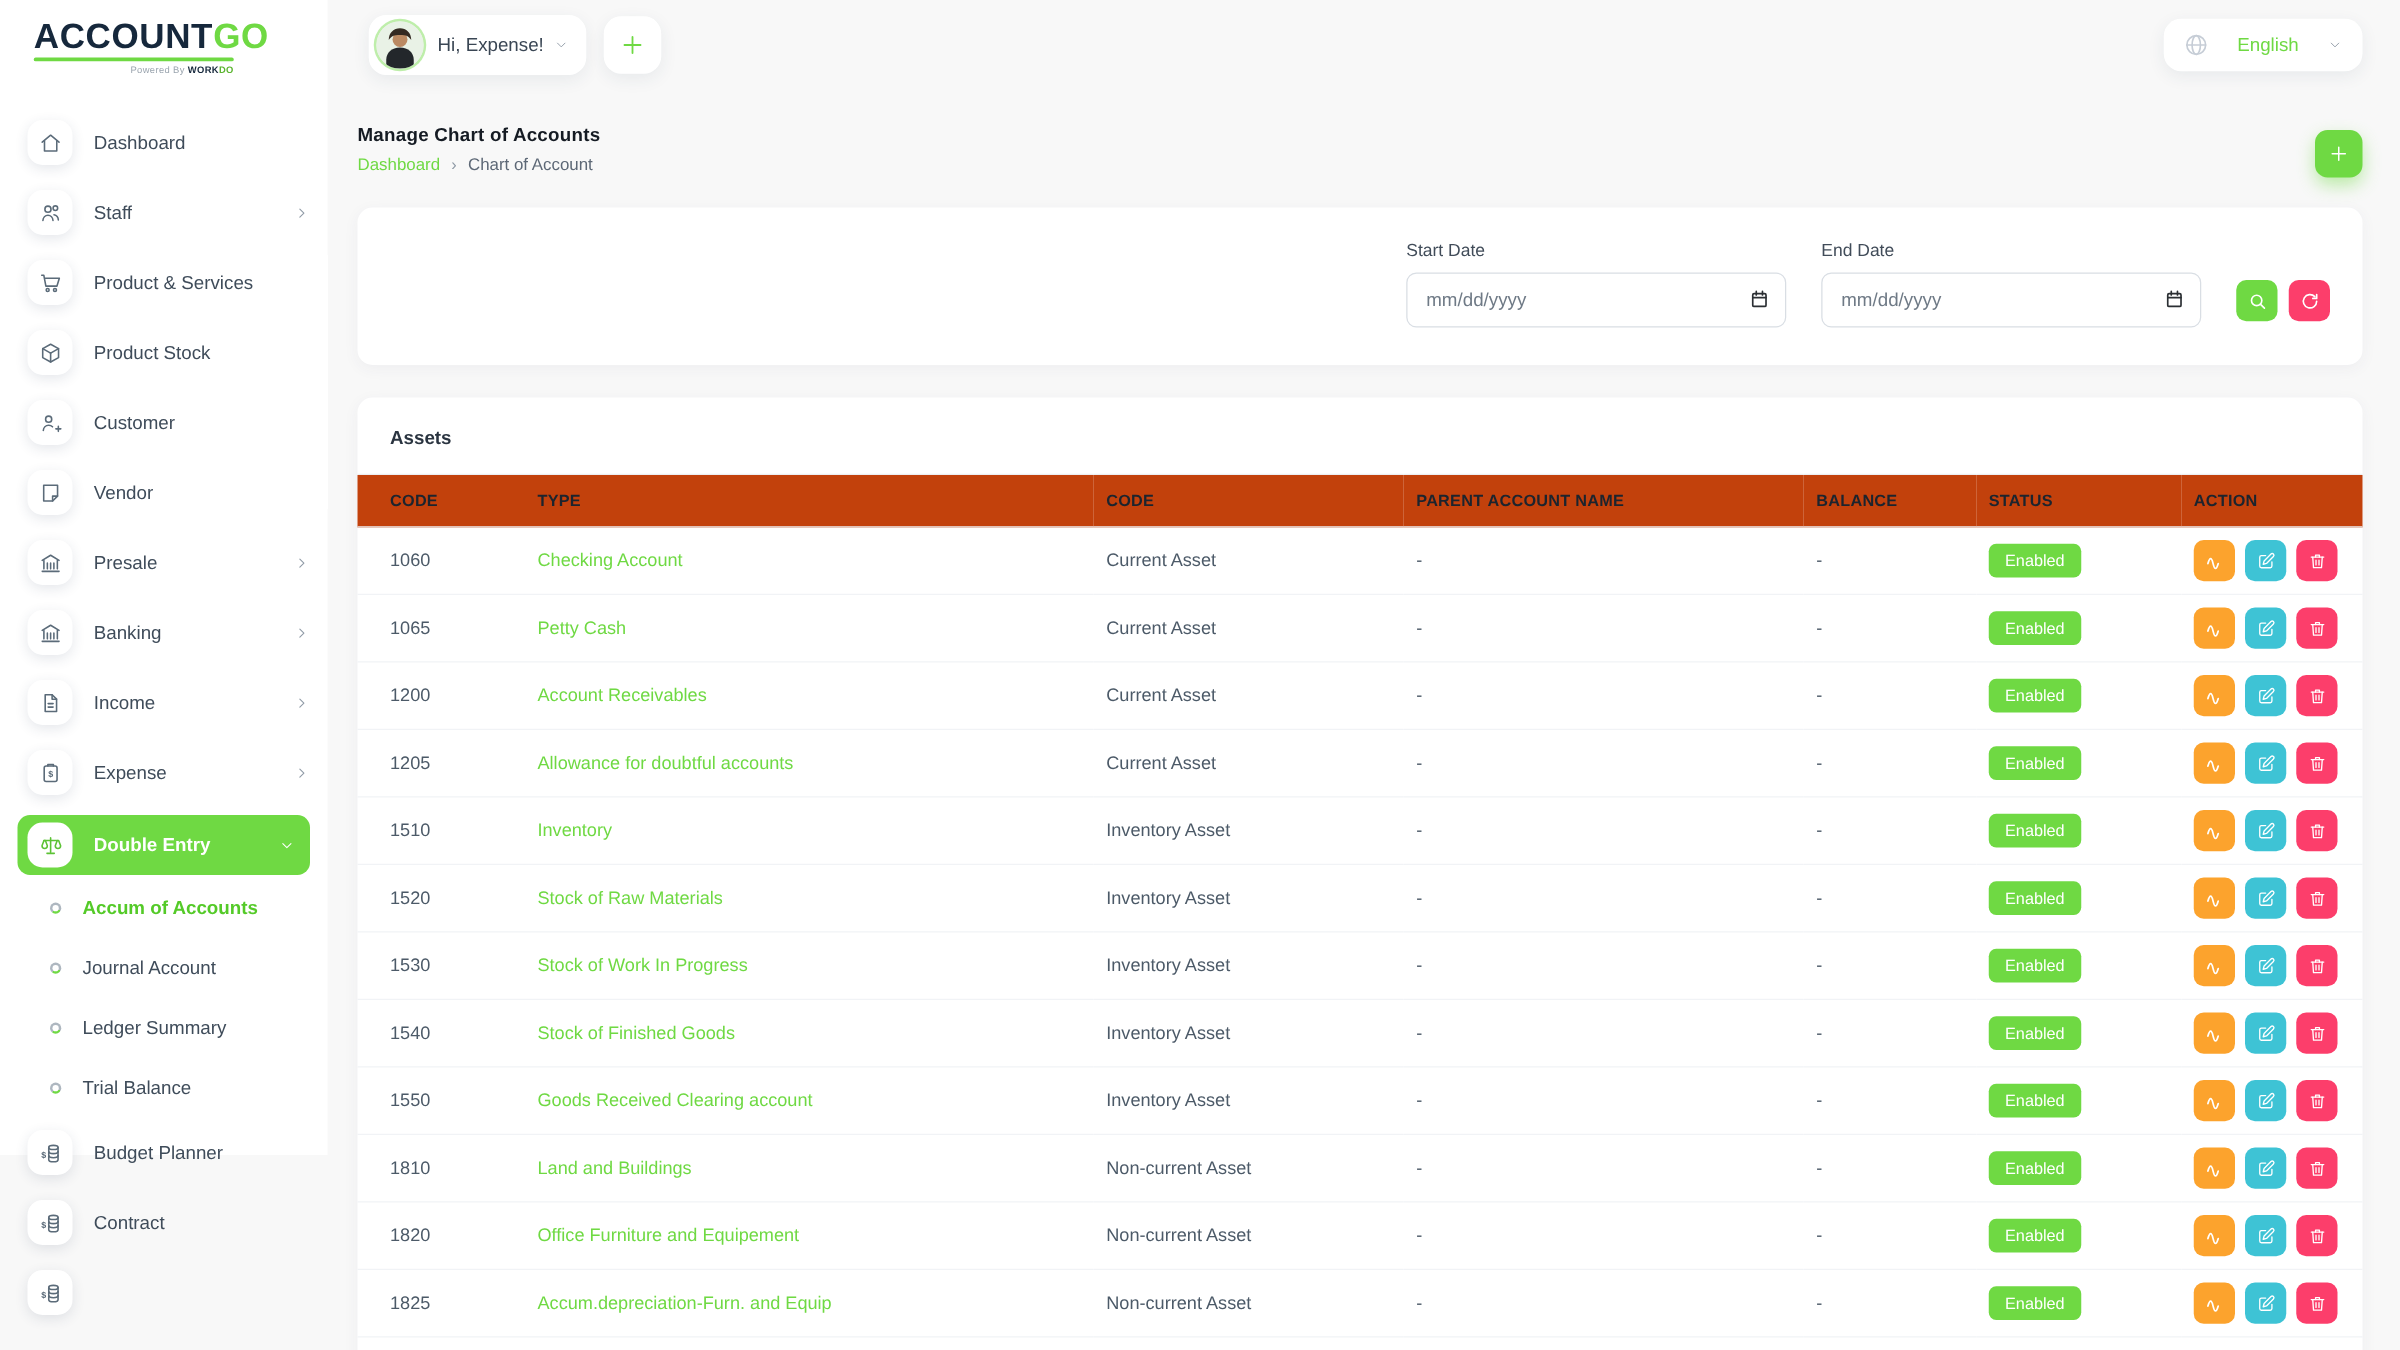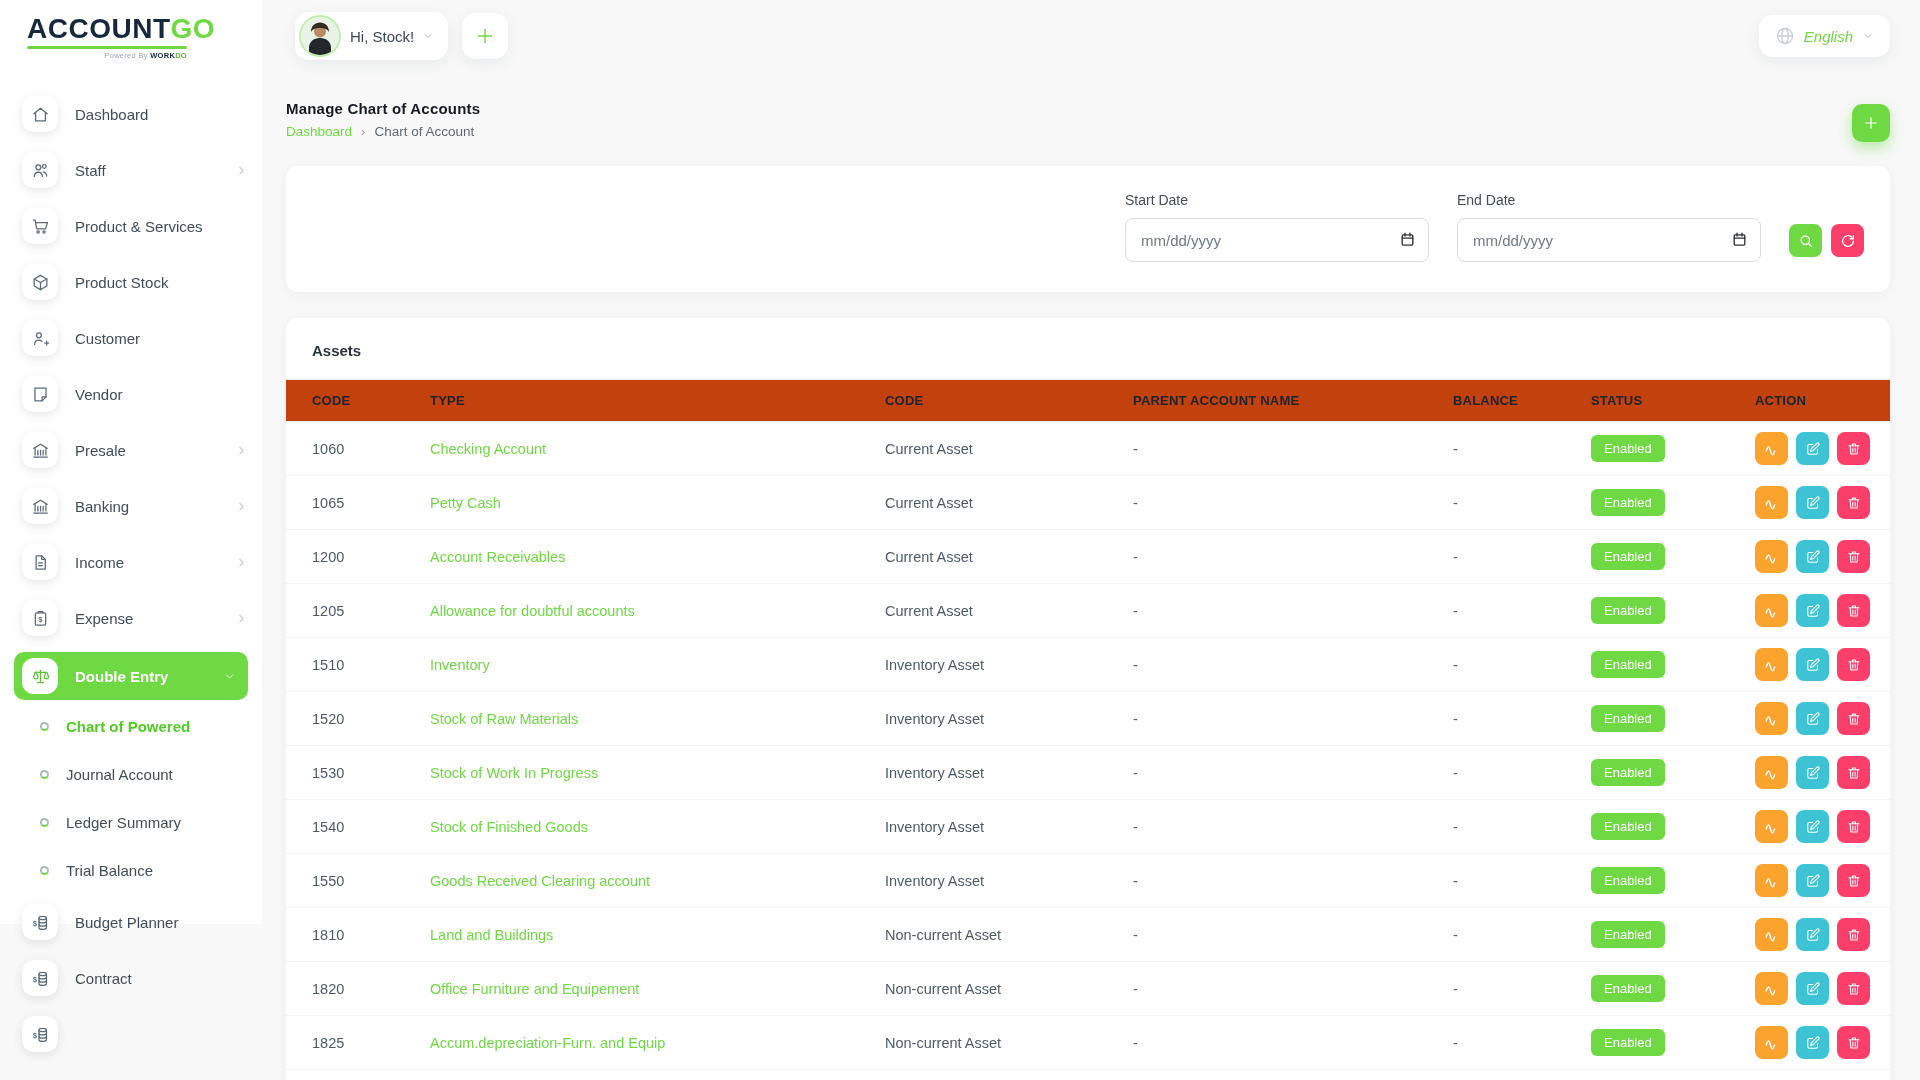--- a/index.html
+++ b/index.html
@@ -67,22 +67,22 @@
     box-shadow:0 0 0 2px rgba(111,217,67,.45); background:#eef3ee; }
   .avatar svg { width:38px; height:38px; }
   .greet { margin:0 8px 0 11px; font-size:15px; color:#3a4654; }
   .pill-chev { color:#97a1ac; } .pill-chev svg { width:12px; height:12px; }
   .add-sq {
     width:46px; height:46px; margin-left:14px; background:#fff; border-radius:14px;
     box-shadow:0 4px 14px rgba(40,60,90,.08); display:flex; align-items:center; justify-content:center;
     color:#6fd943; cursor:pointer; font-size:26px; font-weight:400; line-height:1;
   }
   .lang-pill {
-    margin-left:auto; display:flex; align-items:center; gap:9px; background:#fff;
-    border-radius:14px; padding:11px 16px; box-shadow:0 4px 14px rgba(40,60,90,.08); cursor:pointer;font-style:italic;
+    margin-left:auto; display:flex; align-items:center; gap:23px; background:#fff;
+    border-radius:14px; padding:11px 16px; box-shadow:0 4px 14px rgba(40,60,90,.08); cursor:pointer;
   }
   .lang-pill .globe { color:#c6cdd6; } .lang-pill .globe svg { width:20px; height:20px; }
   .lang-label { color:#6fd943; font-size:15px; }
   .lang-chev { color:#97a1ac; } .lang-chev svg { width:12px; height:12px; }
 
   
   .content { margin-left:262px; padding:100px 30px 0 24px; }
   .page-head { display:flex; align-items:flex-start; }
   .page-title { font-size:15px; font-weight:700; color:#151b23; letter-spacing:.2px; }
   .breadcrumb { display:flex; align-items:center; gap:9px; margin-top:7px; font-size:13.5px; }
@@ -291,21 +291,21 @@
         </span>
         <span class="m-label">Double Entry</span>
         <span class="m-chev">
           <svg viewBox="0 0 24 24" class="str">
             <path d="m6 9 6 6 6-6"></path>
           </svg>
         </span>
       </div>
       <div class="s-item active">
         <span class="s-bullet"></span>
-        <span class="s-label">Chart of Powered</span>
+        <span class="s-label">Accum of Accounts</span>
       </div>
       <div class="s-item">
         <span class="s-bullet"></span>
         <span class="s-label">Journal Account</span>
       </div>
       <div class="s-item">
         <span class="s-bullet"></span>
         <span class="s-label">Ledger Summary</span>
       </div>
       <div class="s-item">
@@ -353,21 +353,21 @@
 <header class="topbar">
   <div class="user-pill">
     <span class="avatar">
       <svg viewBox="0 0 38 38">
         <circle cx="19" cy="19" r="19" fill="#e9f2e6"></circle>
         <circle cx="19" cy="14.5" r="6" fill="#bb8a63"></circle>
         <path d="M10 15c0-6 4-9.5 9-9.5s9 3.5 9 9.5c-2-3-4-4-9-4s-7 1-9 4z" fill="#342a22"></path>
         <path d="M19 21c-6.6 0-11 4.2-11 9.8V38h22v-7.2C30 25.2 25.6 21 19 21z" fill="#23272b"></path>
       </svg>
     </span>
-    <span class="greet">Hi, Stock!</span>
+    <span class="greet">Hi, Expense!</span>
     <span class="pill-chev">
         <svg viewBox="0 0 24 24" class="str">
           <path d="m6 9 6 6 6-6"></path>
         </svg>
       </span>
   </div>
   <div class="add-sq">
     <svg viewBox="0 0 24 24" class="str" style="width:22px;height:22px">
         <path d="M12 5v14M5 12h14"></path>
       </svg>

